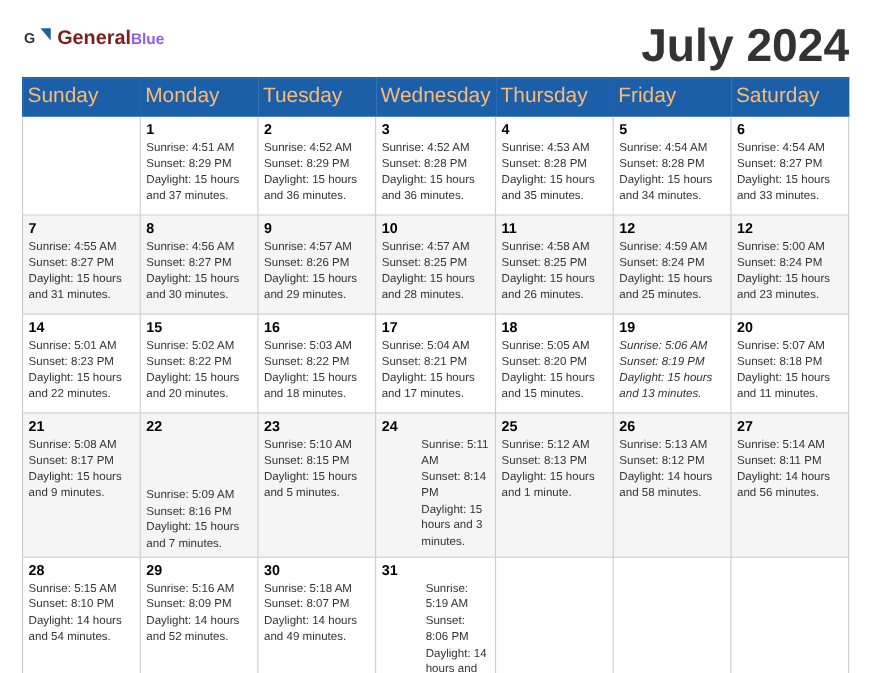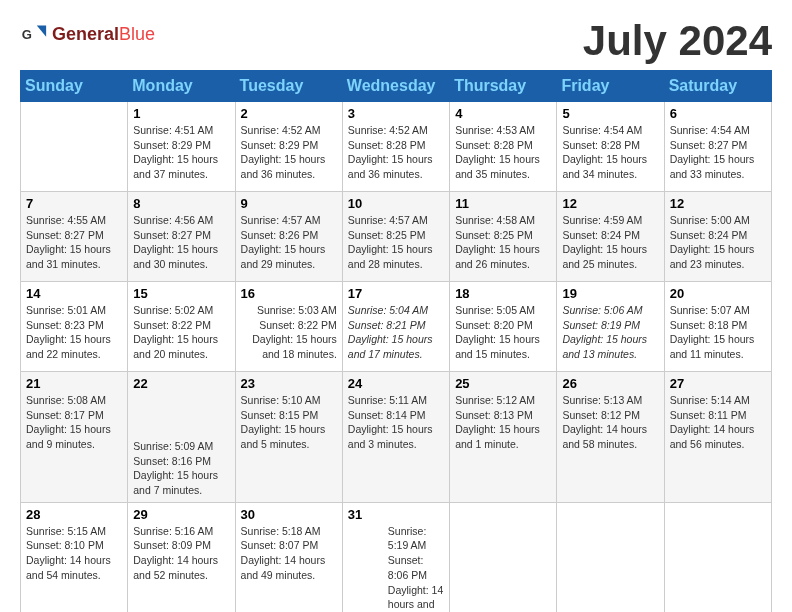--- a/index.html
+++ b/index.html
@@ -20,23 +20,23 @@
       display: flex;
       align-items: center;
       gap: 4px;
     }
     .logo-text-general {
       font-size: 18px;
       font-weight: bold;
       color: #7f1d1d;
     }
     .logo-text-blue {
-      font-size: 18px;
-      font-weight: normal;
-      color: #ef4444;
+      font-size: 14px;
+      font-weight: bold;
+      color: #8b5cf6;
     }
     .logo-icon {
       width: 28px;
       height: 28px;
     }
     .title-area {
       text-align: left;
     }
     .month-title {
       font-size: 42px;
@@ -49,25 +49,25 @@
       color: #333;
       margin-top: 4px;
     }
     table {
       width: 100%;
       border-collapse: collapse;
       font-size: 11px;
     }
     thead tr th {
       background-color: #1a5fa8;
-      color: #7dd3fc;
+      color: #fdba74;
       padding: 6px 4px;
       text-align: left;
-      font-size: 16px;
-      font-weight: bold;
+      font-size: 19px;
+      font-weight: normal;
       border: 1px solid #1a5fa8;
     }
     tbody tr td {
       border: 1px solid #ccc;
       vertical-align: top;
       padding: 4px 5px;
       height: 90px;
       width: 107px;
     }
     tbody tr:nth-child(odd) td {
@@ -213,27 +213,27 @@
 Daylight: 15 hours and 22 minutes.</div>
         </td>
         <td>
           <span class="day-num">15</span>
           <div class="cell-content" style="white-space: pre-line;">Sunrise: 5:02 AM
 Sunset: 8:22 PM
 Daylight: 15 hours and 20 minutes.</div>
         </td>
         <td>
           <span class="day-num">16</span>
-          <div class="cell-content" style="white-space: pre-line; text-align: right;">Sunrise: 5:03 AM
+          <div class="cell-content" style="white-space: pre-line;">Sunrise: 5:03 AM
 Sunset: 8:22 PM
 Daylight: 15 hours and 18 minutes.</div>
         </td>
         <td>
           <span class="day-num">17</span>
-          <div class="cell-content" style="white-space: pre-line; font-style: italic;">Sunrise: 5:04 AM
+          <div class="cell-content" style="white-space: pre-line;">Sunrise: 5:04 AM
 Sunset: 8:21 PM
 Daylight: 15 hours and 17 minutes.</div>
         </td>
         <td>
           <span class="day-num">18</span>
           <div class="cell-content" style="white-space: pre-line;">Sunrise: 5:05 AM
 Sunset: 8:20 PM
 Daylight: 15 hours and 15 minutes.</div>
         </td>
         <td>
@@ -263,21 +263,21 @@
 Daylight: 15 hours and 7 minutes.</div>
         </td>
         <td>
           <span class="day-num">23</span>
           <div class="cell-content" style="white-space: pre-line;">Sunrise: 5:10 AM
 Sunset: 8:15 PM
 Daylight: 15 hours and 5 minutes.</div>
         </td>
         <td>
           <span class="day-num">24</span>
-          <div class="cell-content" style="white-space: pre-line;">Sunrise: 5:11 AM
+          <div class="cell-content" style="white-space: pre-line; margin-left: 36px;">Sunrise: 5:11 AM
 Sunset: 8:14 PM
 Daylight: 15 hours and 3 minutes.</div>
         </td>
         <td>
           <span class="day-num">25</span>
           <div class="cell-content" style="white-space: pre-line;">Sunrise: 5:12 AM
 Sunset: 8:13 PM
 Daylight: 15 hours and 1 minute.</div>
         </td>
         <td>

